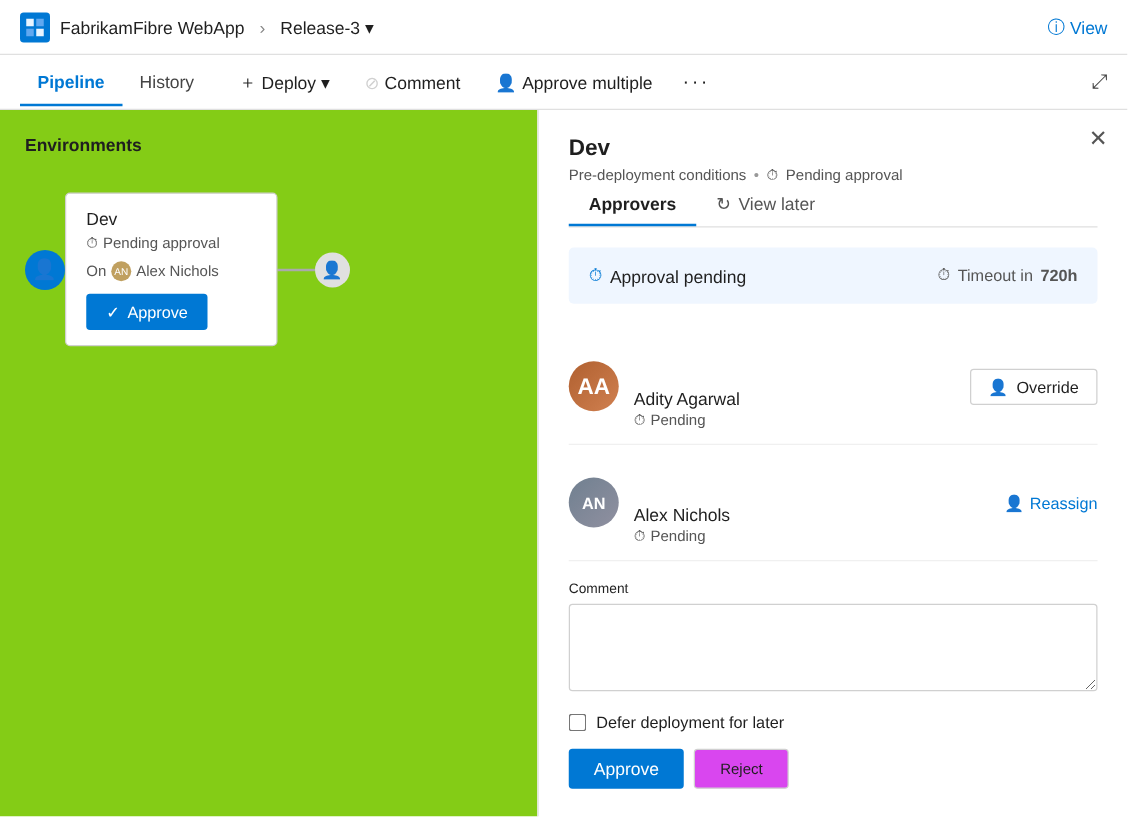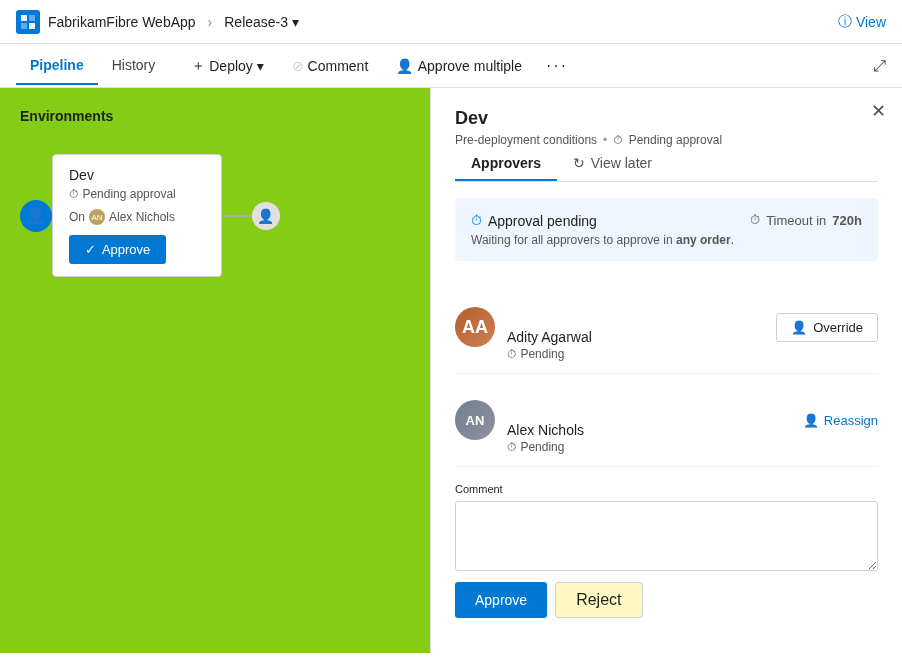--- a/index.html
+++ b/index.html
@@ -75,21 +75,21 @@
     .comment-textarea { width: 100%; height: 70px; border: 1px solid #d0d0d0; border-radius: 3px; padding: 8px; font-size: 13px; resize: vertical; font-family: inherit; }
 
     
     .defer-row { display: flex; align-items: center; gap: 8px; margin: 14px 0; }
     .defer-checkbox { width: 14px; height: 14px; border: 1px solid #888; cursor: pointer; }
     .defer-label { font-size: 13px; color: #1f1f1f; }
 
     
     .bottom-btns { display: flex; gap: 8px; margin-top: 8px; }
     .btn-approve-final { background: #0078d4; color: #fff; border: none; border-radius: 3px; padding: 8px 20px; font-size: 14px; cursor: pointer; font-weight: 500; }
-    .btn-reject { background: #fef9c3; color: #1f1f1f; border: 1px solid #d0d0d0; border-radius: 3px; padding: 8px 20px; font-size: 16px; cursor: pointer; }
+    .btn-reject { background: #d946ef; color: #1f1f1f; border: 1px solid #d0d0d0; border-radius: 3px; padding: 8px 20px; font-size: 12px; cursor: pointer; }
 
     
     .avatar-adity { background: linear-gradient(135deg, #b06030 0%, #d08050 100%); }
     .avatar-alex { background: linear-gradient(135deg, #708090 0%, #9090a0 100%); }
   </style>
 </head>
 <body>
 
 <div style="display:flex; align-items:center; padding:8px 16px; border-bottom:1px solid #e0e0e0; gap:8px; height:44px;">
   <div class="topbar-logo">
@@ -187,23 +187,20 @@
       </div>
     </div>
 
     
     <div class="approval-pending-box">
       <div class="approval-pending-left">
         <div class="approval-pending-title">
           <span style="color:#0078d4;">⏱</span>
           <span>Approval pending</span>
         </div>
-        <div class="approval-pending-sub">
-          <span>Waiting for all approvers to approve in </span><strong>any order</strong><span>.</span>
-        </div>
       </div>
       <div class="timeout-info">
         <span>⏱</span>
         <span>Timeout in</span>
         <strong>720h</strong>
       </div>
     </div>
 
     
     <div class="approver-item">
@@ -235,20 +232,24 @@
         <span>👤</span>
         <span>Reassign</span>
       </button>
     </div>
 
     
     <div class="comment-label">Comment</div>
     <textarea class="comment-textarea" placeholder="" style=""></textarea>
 
     
+    <div class="defer-row">
+      <input type="checkbox" class="defer-checkbox" style="">
+      <label class="defer-label">Defer deployment for later</label>
+    </div>
 
     
     <div class="bottom-btns">
       <button class="btn-approve-final">Approve</button>
       <button class="btn-reject">Reject</button>
     </div>
   </div>
 
 </div>
 

